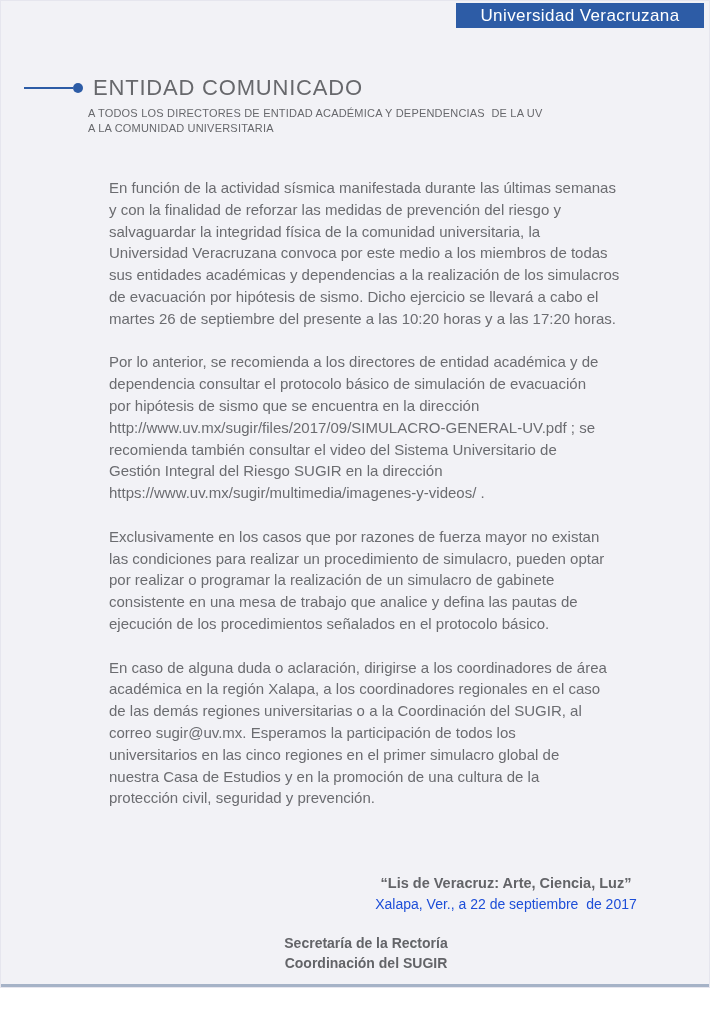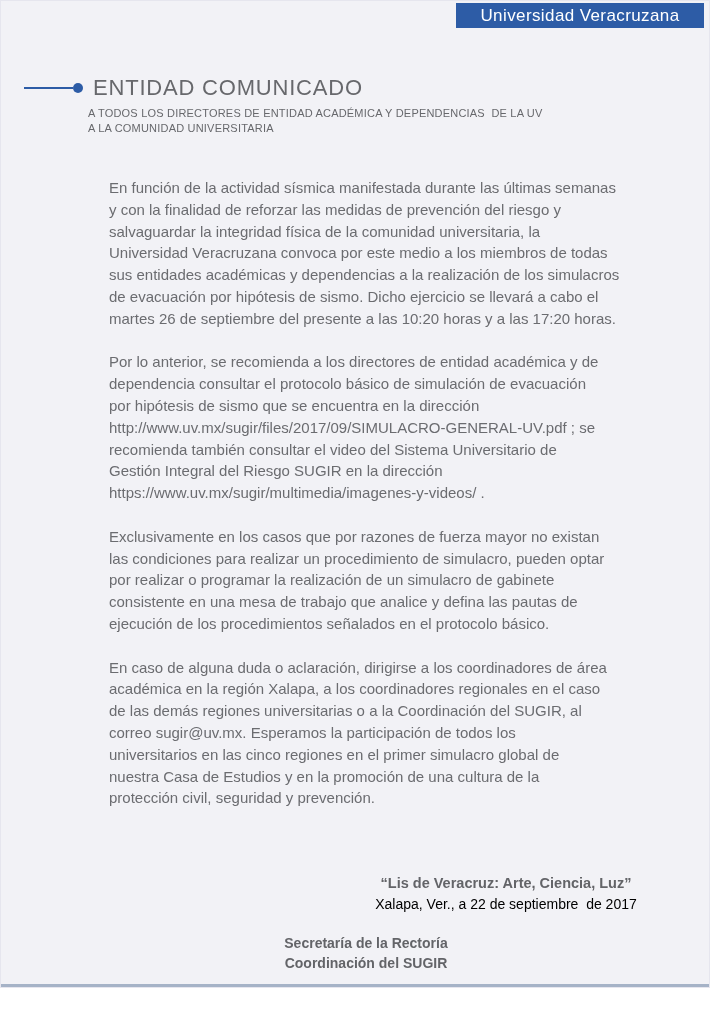--- a/index.html
+++ b/index.html
@@ -105,21 +105,21 @@
   .motto {
     font-size: 14.5px;
     font-weight: bold;
     line-height: 21px;
     color: #636468;
     white-space: pre-wrap;
   }
   .dateline {
     font-size: 14px;
     line-height: 21px;
-    color: #000000;
+    color: #1d4ed8;
     white-space: pre-wrap;
   }
   
   .signature-block {
     position: absolute;
     left: 215px;
     top: 933px;
     width: 300px;
     text-align: center;
   }

